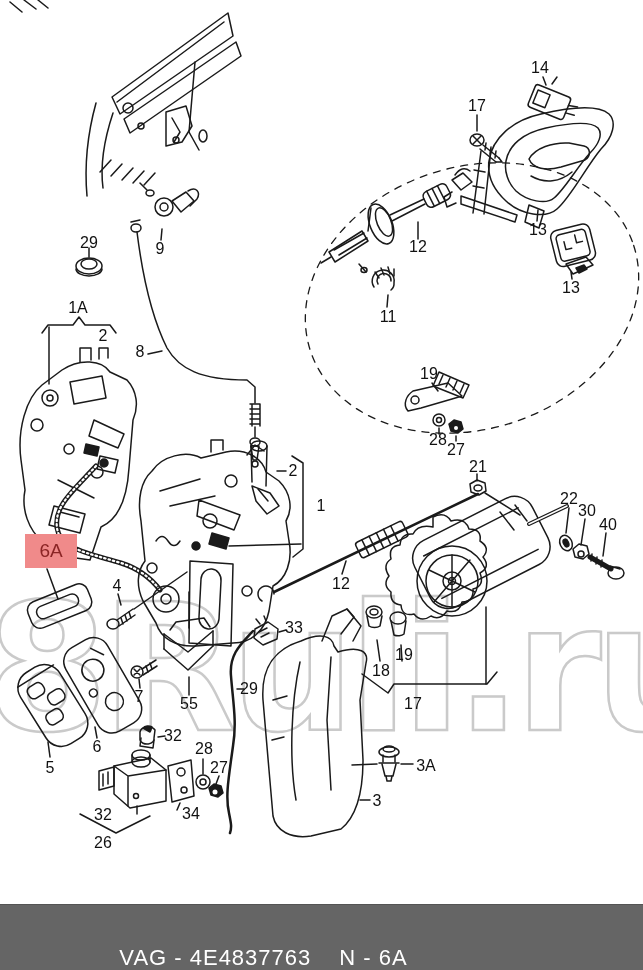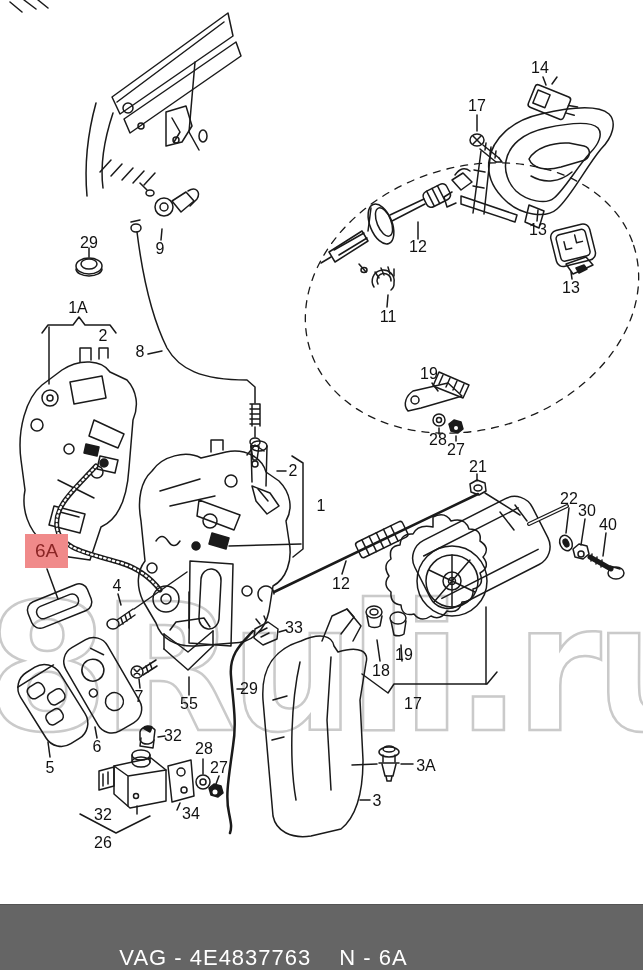--- a/index.html
+++ b/index.html
@@ -5,21 +5,21 @@
   html,body{margin:0;padding:0;}
   body{width:643px;height:970px;position:relative;overflow:hidden;background:#ffffff;
        font-family:"Liberation Sans",sans-serif;}
   #stage{position:absolute;inset:0;width:643px;height:970px;}
   .watermark{position:absolute;left:-14px;top:582px;z-index:1;white-space:nowrap;
        font-family:"DejaVu Sans",sans-serif;font-weight:bold;font-size:176px;line-height:1;
        letter-spacing:-7px;color:#ffffff;-webkit-text-stroke:2.5px #cacaca;user-select:none;}
   svg.art{position:absolute;left:0;top:0;z-index:2;}
   .lbl{position:absolute;z-index:3;transform:translate(-50%,-50%);
        font-size:16px;color:#111;white-space:nowrap;}
-  .hl-box{position:absolute;z-index:3;left:25px;top:534px;width:43px;height:34px;
+  .hl-box{position:absolute;z-index:3;left:25px;top:534px;width:52px;height:34px;
        background:#f08a8a;display:flex;align-items:center;justify-content:center;
        font-size:19px;color:#8b2525;}
   .footer{position:absolute;z-index:4;left:0;top:904px;width:643px;height:66px;
        background:#656565;border-top:1px solid #545454;display:flex;align-items:flex-end;justify-content:center;}
   .footer-inner{display:flex;gap:28px;transform:translateX(-58px);
        color:#ffffff;font-size:22px;letter-spacing:1px;}
 </style>
 </head>
 <body>
 

